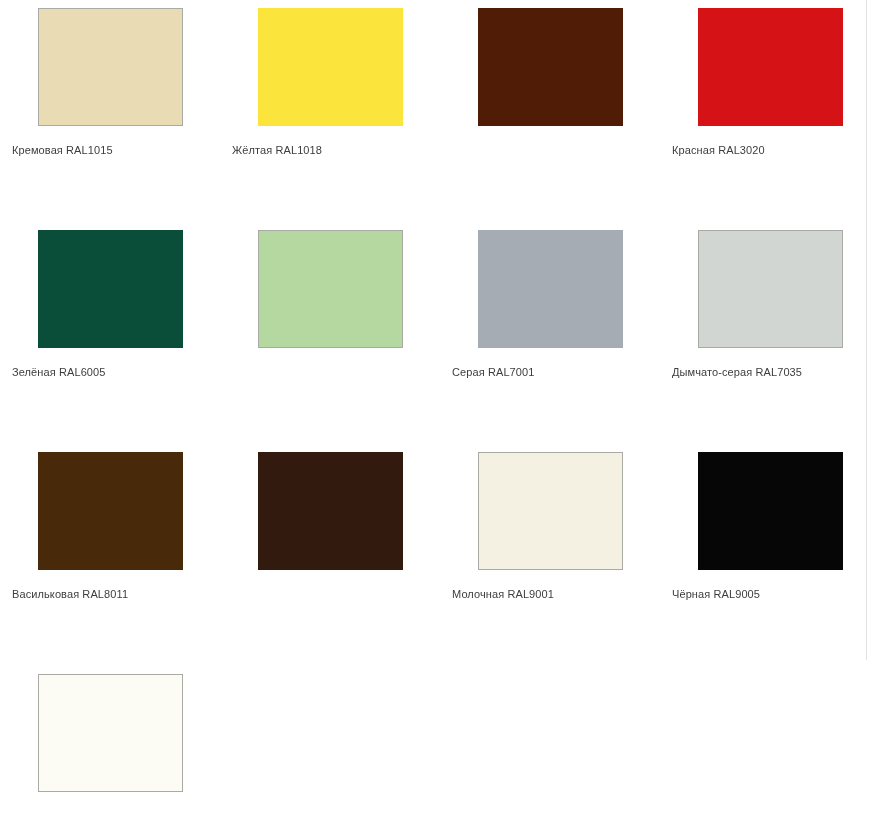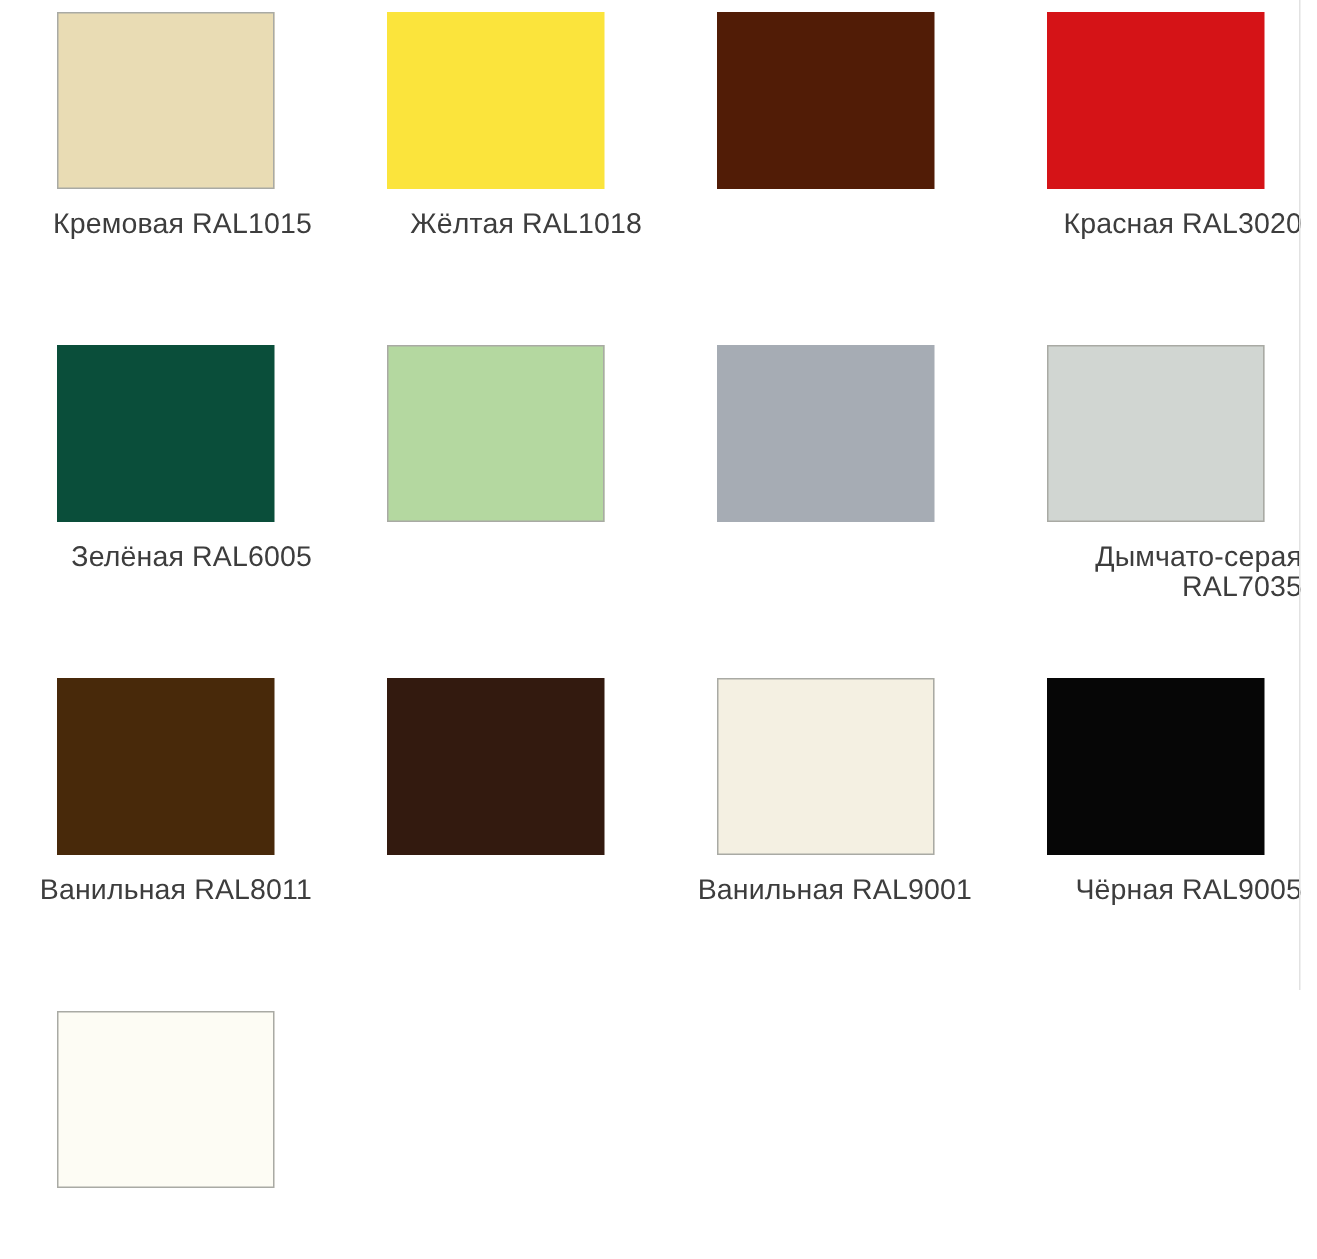--- a/index.html
+++ b/index.html
@@ -39,22 +39,22 @@
     align-self: center;
     margin-left: 0;
   }
   .swatch-chip.bordered {
     border: 1px solid #a9aaa4;
   }
 
   .swatch-label {
     margin-top: 14px;
     width: 196px;
-    text-align: right;
-    font-size: 19px;
+    text-align: left;
+    font-size: 11px;
     line-height: 20px;
     color: #3d3d3d;
     letter-spacing: 0.1px;
     word-wrap: break-word;
   }
 
   
   #page-divider {
     position: absolute;
     top: 0;
@@ -85,35 +85,36 @@
     </div>
     <div class="swatch-cell">
       <div class="swatch-chip" style="background: rgb(10, 78, 58);"></div>
       <div class="swatch-label">Зелёная RAL6005</div>
     </div>
     <div class="swatch-cell">
       <div class="swatch-chip bordered" style="background: rgb(180, 216, 160);"></div>
     </div>
     <div class="swatch-cell">
       <div class="swatch-chip" style="background: rgb(166, 172, 180);"></div>
+      <div class="swatch-label">Серая RAL7001</div>
     </div>
     <div class="swatch-cell">
       <div class="swatch-chip bordered" style="background: rgb(209, 214, 210);"></div>
       <div class="swatch-label">Дымчато-серая RAL7035</div>
     </div>
     <div class="swatch-cell">
       <div class="swatch-chip" style="background: rgb(72, 41, 10);"></div>
-      <div class="swatch-label">Ванильная RAL8011</div>
+      <div class="swatch-label">Васильковая RAL8011</div>
     </div>
     <div class="swatch-cell">
       <div class="swatch-chip" style="background: rgb(51, 26, 15);"></div>
     </div>
     <div class="swatch-cell">
       <div class="swatch-chip bordered" style="background: rgb(244, 240, 226);"></div>
-      <div class="swatch-label">Ванильная RAL9001</div>
+      <div class="swatch-label">Молочная RAL9001</div>
     </div>
     <div class="swatch-cell">
       <div class="swatch-chip" style="background: rgb(6, 6, 6);"></div>
       <div class="swatch-label">Чёрная RAL9005</div>
     </div>
     <div class="swatch-cell">
       <div class="swatch-chip bordered" style="background: rgb(253, 252, 244);"></div>
     </div>
   </div>
 <div id="page-divider"></div>

